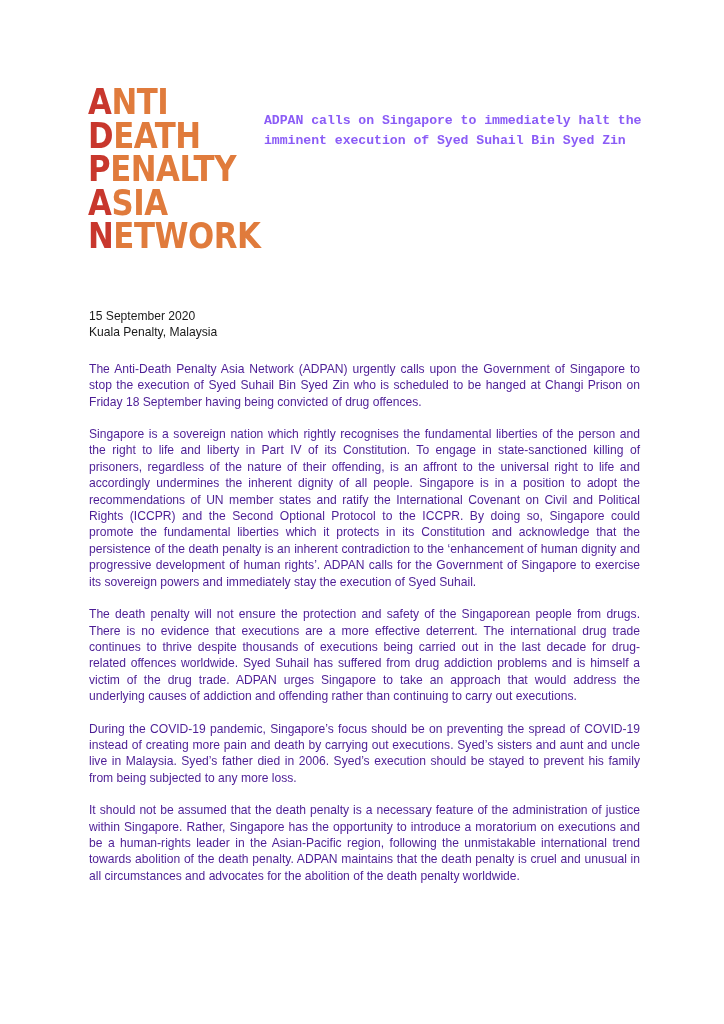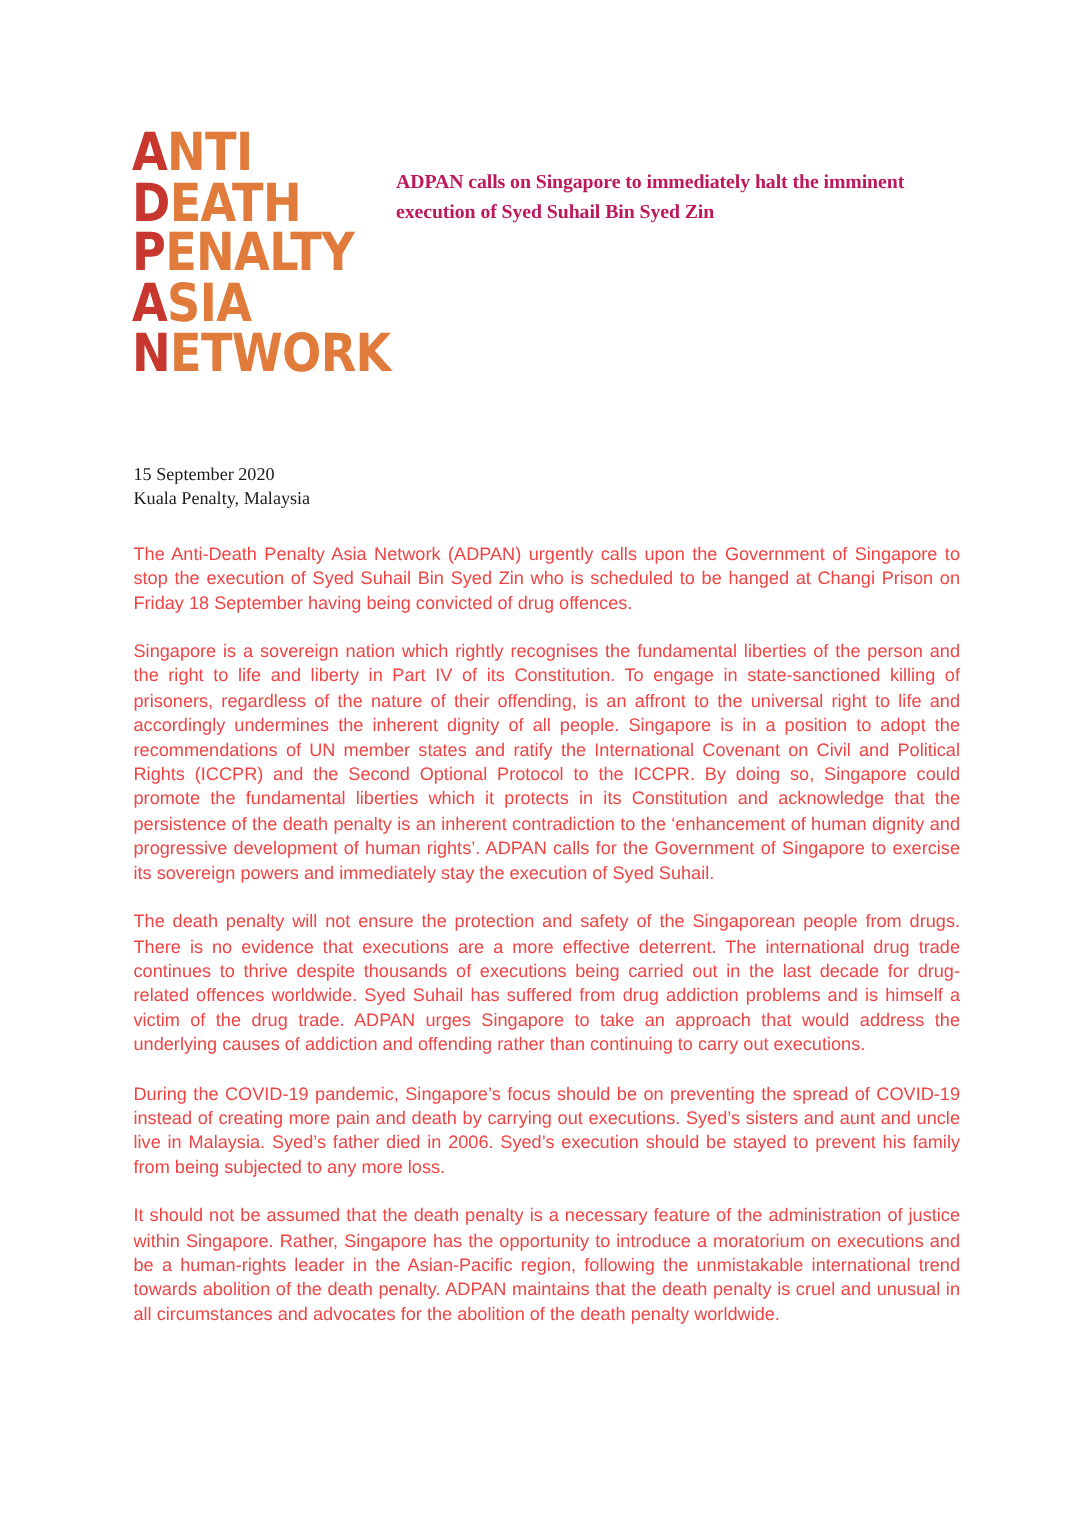--- a/index.html
+++ b/index.html
@@ -52,52 +52,51 @@
     transform-origin: left center;
   }
   .logo-initial { color: #C8372D; }
   .logo-rest    { color: #E07B3C; }
 
   .doc-title {
     position: absolute;
     left: 264px;
     top: 111px;
     width: 380px;
-    font-family: Liberation Serif, serif;
+    font-family: Liberation Mono, monospace;
     font-weight: 700;
     font-size: 13.2px;
     line-height: 1.5;
-    color: #be185d;
+    color: #8b5cf6;
     letter-spacing: -0.05px;
   }
 
   
   .body-block {
     position: absolute;
     left: 89px;
     top: 308px;
     width: 551px;
   }
 
   .meta-line {
     font-size: 12.1px;
     line-height: 16.4px;
     color: #1a1a1a;
     text-align: left;
   }
 
   .meta {
     margin-bottom: 0;
-    font-family: Liberation Serif, serif;
   }
 
   .para {
     font-size: 12.1px;
     line-height: 16.4px;
-    color: #ef4444;
+    color: #4c1d95;
     text-align: justify;
     text-justify: inter-word;
     margin: 0;
     padding: 0;
   }
   .para-gap { height: 16px; }
   .meta-gap { height: 20px; }
 </style>
 </head>
 <body>

